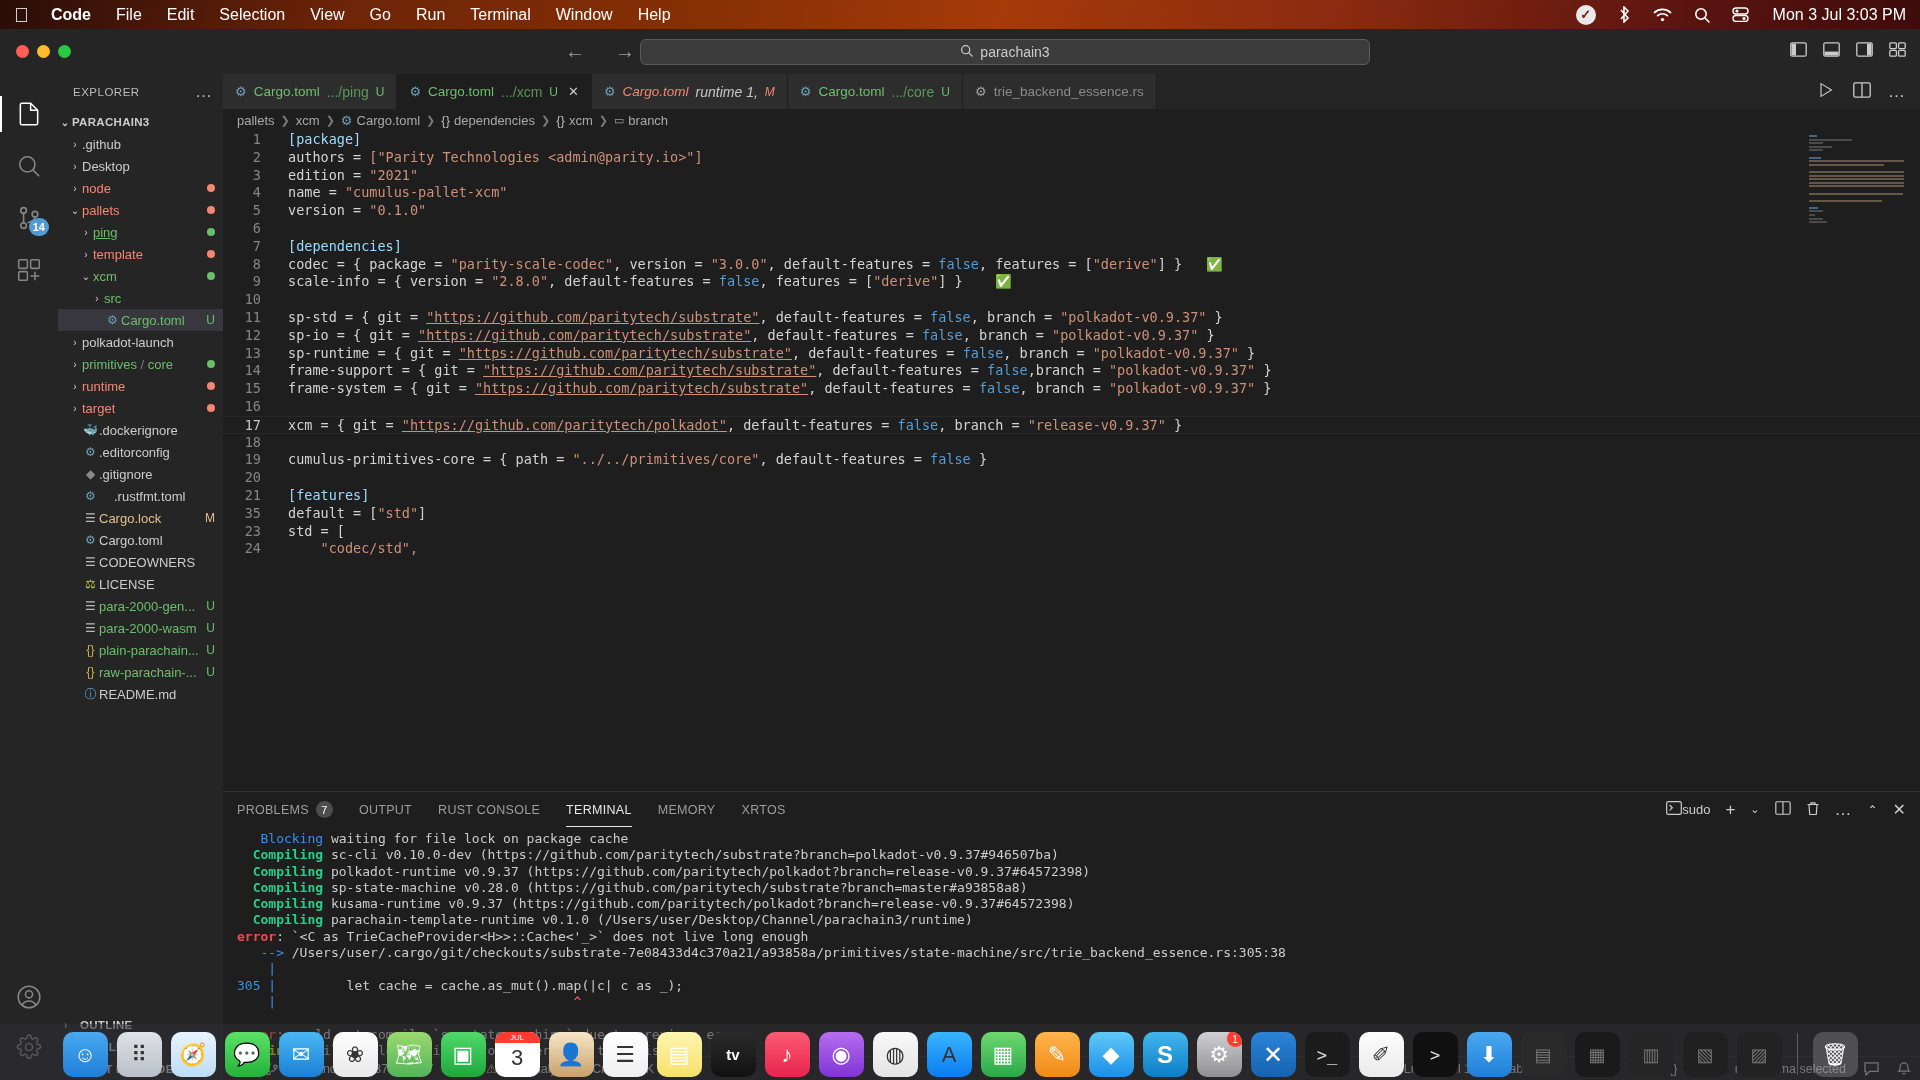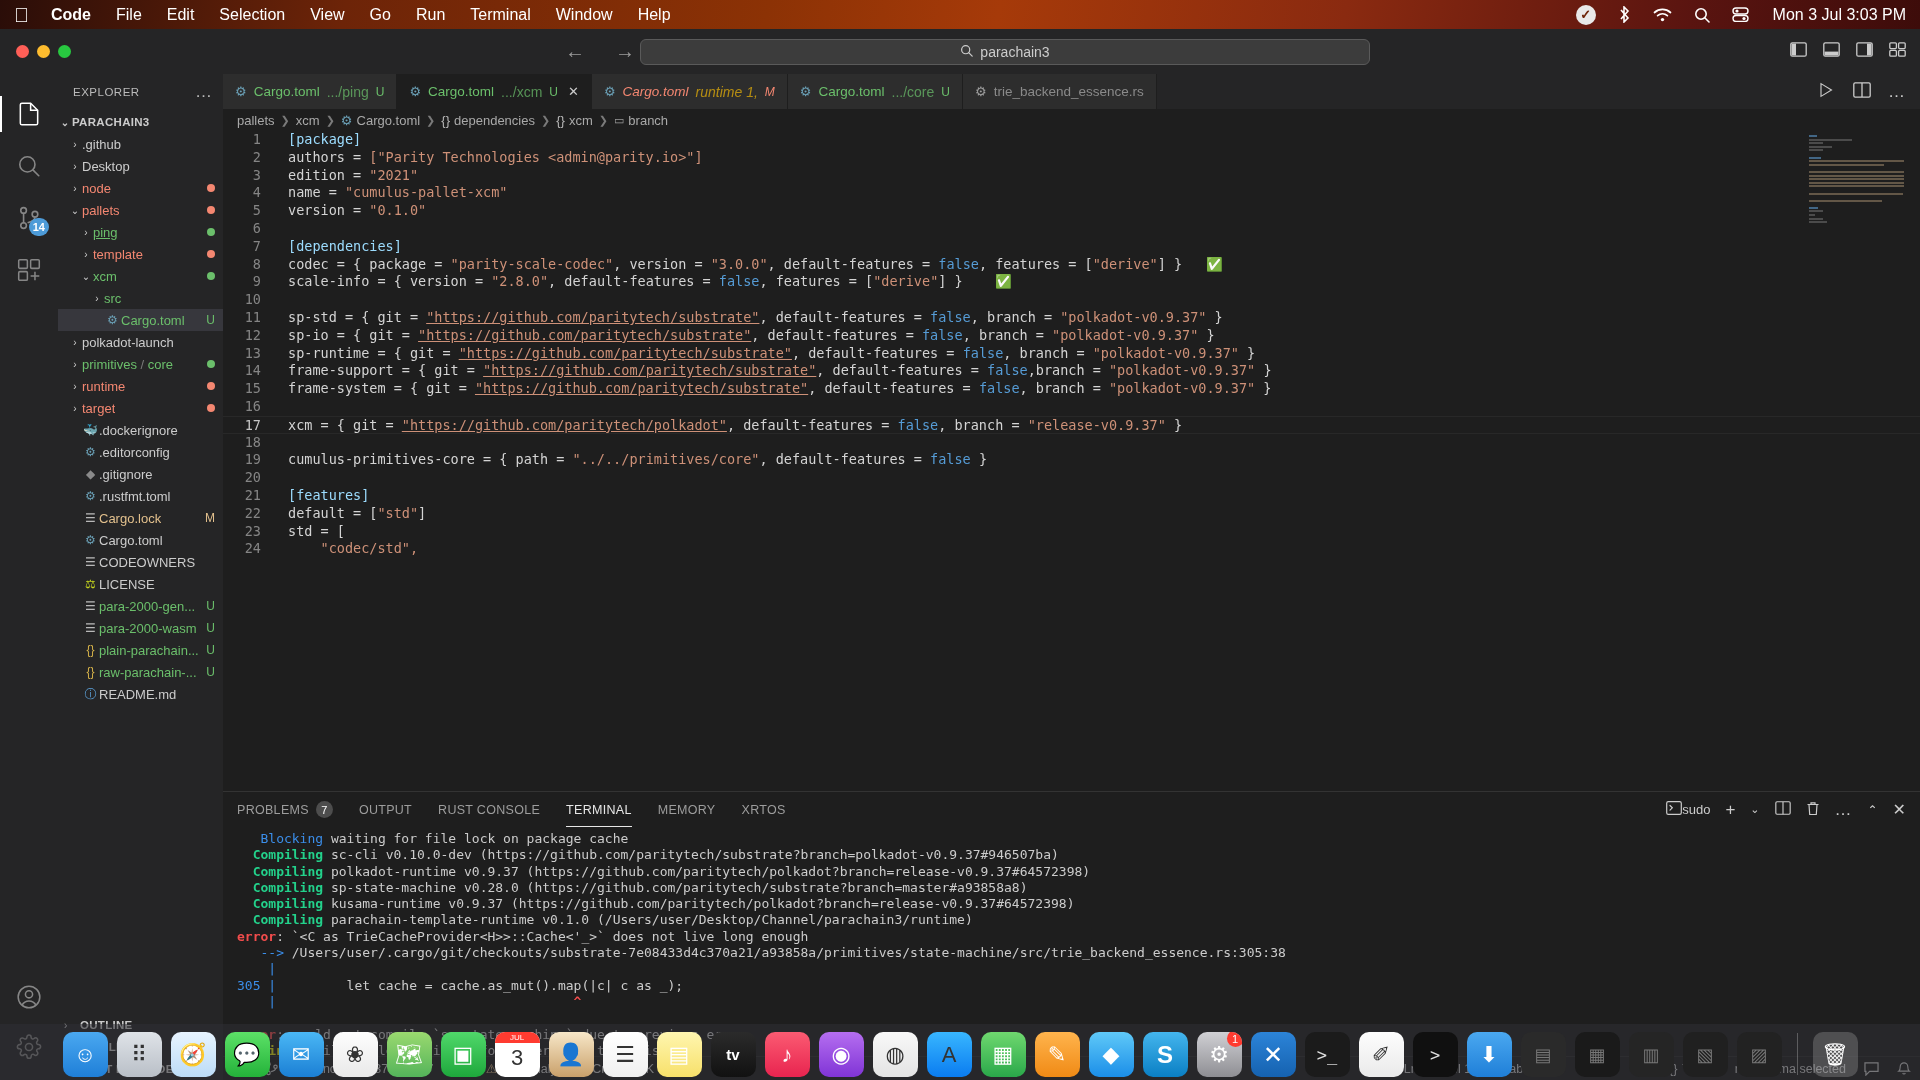--- a/index.html
+++ b/index.html
@@ -357,21 +357,21 @@
               <span class="lbl" style="color: rgb(204, 204, 204);">.editorconfig</span>
             </div>
             <div class="row">
               <span class="tw" style="margin-left: 10px;"></span>
               <span class="ic" style="color: rgb(138, 138, 138);">◆</span>
               <span class="lbl" style="color: rgb(204, 204, 204);">.gitignore</span>
             </div>
             <div class="row">
               <span class="tw" style="margin-left: 10px;"></span>
               <span class="ic" style="color: rgb(106, 159, 181);">⚙</span>
-              <span class="lbl" style="color: rgb(204, 204, 204);">.rustfmt.toml</span>
+              <span class="lbl" style="color: rgb(204, 204, 204); margin-left: 15px;">.rustfmt.toml</span>
             </div>
             <div class="row">
               <span class="tw" style="margin-left: 10px;"></span>
               <span class="ic" style="color: rgb(184, 184, 184);">☰</span>
               <span class="lbl" style="color: rgb(226, 192, 141);">Cargo.lock</span>
               <span class="mk" style="color: rgb(226, 192, 141);">M</span>
             </div>
             <div class="row">
               <span class="tw" style="margin-left: 10px;"></span>
               <span class="ic" style="color: rgb(106, 159, 181);">⚙</span>
@@ -444,21 +444,21 @@
             <div class="tab active">
               <span style="color: rgb(106, 159, 181); font-size: 13px;">⚙</span>
               <span class="tname" style="color: rgb(107, 191, 107);">Cargo.toml</span>
               <span class="tdesc" style="color: rgb(107, 191, 107); opacity: 0.72;">.../xcm</span>
               <span class="tbadge" style="color: rgb(107, 191, 107);">U</span>
               <span class="tclose" style="font-size: 13px;">✕</span>
             </div>
             <div class="tab">
               <span style="color: rgb(106, 159, 181); font-size: 13px;">⚙</span>
               <span class="tname" style="color: rgb(244, 135, 113); font-style: italic;">Cargo.toml</span>
-              <span class="tdesc" style="color: #eab308; opacity: 0.72; font-style: italic;">runtime 1,</span>
+              <span class="tdesc" style="color: #ffffff; opacity: 0.72; font-style: italic;">runtime 1,</span>
               <span class="tbadge" style="color: rgb(244, 135, 113); font-style: italic;">M</span>
             </div>
             <div class="tab">
               <span style="color: rgb(106, 159, 181); font-size: 13px;">⚙</span>
               <span class="tname" style="color: rgb(107, 191, 107);">Cargo.toml</span>
               <span class="tdesc" style="color: rgb(107, 191, 107); opacity: 0.72;">.../core</span>
               <span class="tbadge" style="color: rgb(107, 191, 107);">U</span>
             </div>
             <div class="tab">
               <span style="color: rgb(157, 157, 157); font-size: 13px;">⚙</span>
@@ -527,21 +527,21 @@
             <div class="cl"><div class="gut">12</div><div class="ctx"><span style="color: rgb(212, 212, 212);">sp-io = { git = </span><span style="color: rgb(206, 145, 120); text-decoration: underline;">"https://github.com/paritytech/substrate"</span><span style="color: rgb(212, 212, 212);">, default-features = </span><span style="color: rgb(86, 156, 214);">false</span><span style="color: rgb(212, 212, 212);">, branch = </span><span style="color: rgb(206, 145, 120);">"polkadot-v0.9.37"</span><span style="color: rgb(212, 212, 212);"> }</span></div></div>
             <div class="cl"><div class="gut">13</div><div class="ctx"><span style="color: rgb(212, 212, 212);">sp-runtime = { git = </span><span style="color: rgb(206, 145, 120); text-decoration: underline;">"https://github.com/paritytech/substrate"</span><span style="color: rgb(212, 212, 212);">, default-features = </span><span style="color: rgb(86, 156, 214);">false</span><span style="color: rgb(212, 212, 212);">, branch = </span><span style="color: rgb(206, 145, 120);">"polkadot-v0.9.37"</span><span style="color: rgb(212, 212, 212);"> }</span></div></div>
             <div class="cl"><div class="gut">14</div><div class="ctx"><span style="color: rgb(212, 212, 212);">frame-support = { git = </span><span style="color: rgb(206, 145, 120); text-decoration: underline;">"https://github.com/paritytech/substrate"</span><span style="color: rgb(212, 212, 212);">, default-features = </span><span style="color: rgb(86, 156, 214);">false</span><span style="color: rgb(212, 212, 212);">,branch = </span><span style="color: rgb(206, 145, 120);">"polkadot-v0.9.37"</span><span style="color: rgb(212, 212, 212);"> }</span></div></div>
             <div class="cl"><div class="gut">15</div><div class="ctx"><span style="color: rgb(212, 212, 212);">frame-system = { git = </span><span style="color: rgb(206, 145, 120); text-decoration: underline;">"https://github.com/paritytech/substrate"</span><span style="color: rgb(212, 212, 212);">, default-features = </span><span style="color: rgb(86, 156, 214);">false</span><span style="color: rgb(212, 212, 212);">, branch = </span><span style="color: rgb(206, 145, 120);">"polkadot-v0.9.37"</span><span style="color: rgb(212, 212, 212);"> }</span></div></div>
             <div class="cl"><div class="gut">16</div><div class="ctx"></div></div>
             <div class="cl" style="border-top: 1px solid rgb(40, 40, 40); border-bottom: 1px solid rgb(40, 40, 40);"><div class="gut cur">17</div><div class="ctx"><span style="color: rgb(212, 212, 212);">xcm = { git = </span><span style="color: rgb(206, 145, 120); text-decoration: underline;">"https://github.com/paritytech/polkadot"</span><span style="color: rgb(212, 212, 212);">, default-features = </span><span style="color: rgb(86, 156, 214);">false</span><span style="color: rgb(212, 212, 212);">, branch = </span><span style="color: rgb(206, 145, 120);">"release-v0.9.37"</span><span style="color: rgb(212, 212, 212);"> }</span></div></div>
             <div class="cl"><div class="gut">18</div><div class="ctx"></div></div>
             <div class="cl"><div class="gut">19</div><div class="ctx"><span style="color: rgb(212, 212, 212);">cumulus-primitives-core = { path = </span><span style="color: rgb(206, 145, 120);">"../../primitives/core"</span><span style="color: rgb(212, 212, 212);">, default-features = </span><span style="color: rgb(86, 156, 214);">false</span><span style="color: rgb(212, 212, 212);"> }</span></div></div>
             <div class="cl"><div class="gut">20</div><div class="ctx"></div></div>
             <div class="cl"><div class="gut">21</div><div class="ctx"><span style="color: rgb(156, 220, 254);">[features]</span></div></div>
-            <div class="cl"><div class="gut">22</div><div class="ctx"><span style="color: rgb(212, 212, 212);">default = [</span><span style="color: rgb(206, 145, 120);">"std"</span><span style="color: rgb(212, 212, 212);">]</span></div></div>
+            <div class="cl"><div class="gut">35</div><div class="ctx"><span style="color: rgb(212, 212, 212);">default = [</span><span style="color: rgb(206, 145, 120);">"std"</span><span style="color: rgb(212, 212, 212);">]</span></div></div>
             <div class="cl"><div class="gut">23</div><div class="ctx"><span style="color: rgb(212, 212, 212);">std = [</span></div></div>
             <div class="cl"><div class="gut">24</div><div class="ctx"><span style="color: rgb(206, 145, 120);">    "codec/std",</span></div></div>
           </div>
         <div id="minimap">
             <div class="mm" style="width: 7.65px; background: rgb(79, 127, 168);"></div>
             <div class="mm" style="width: 43.35px; background: rgb(90, 90, 90);"></div>
             <div class="mm" style="width: 13.6px; background: rgb(90, 90, 90);"></div>
             <div class="mm" style="width: 22.95px; background: rgb(90, 90, 90);"></div>
             <div class="mm" style="width: 14.45px; background: rgb(90, 90, 90);"></div>
             <div class="mm" style="background: transparent;"></div>

